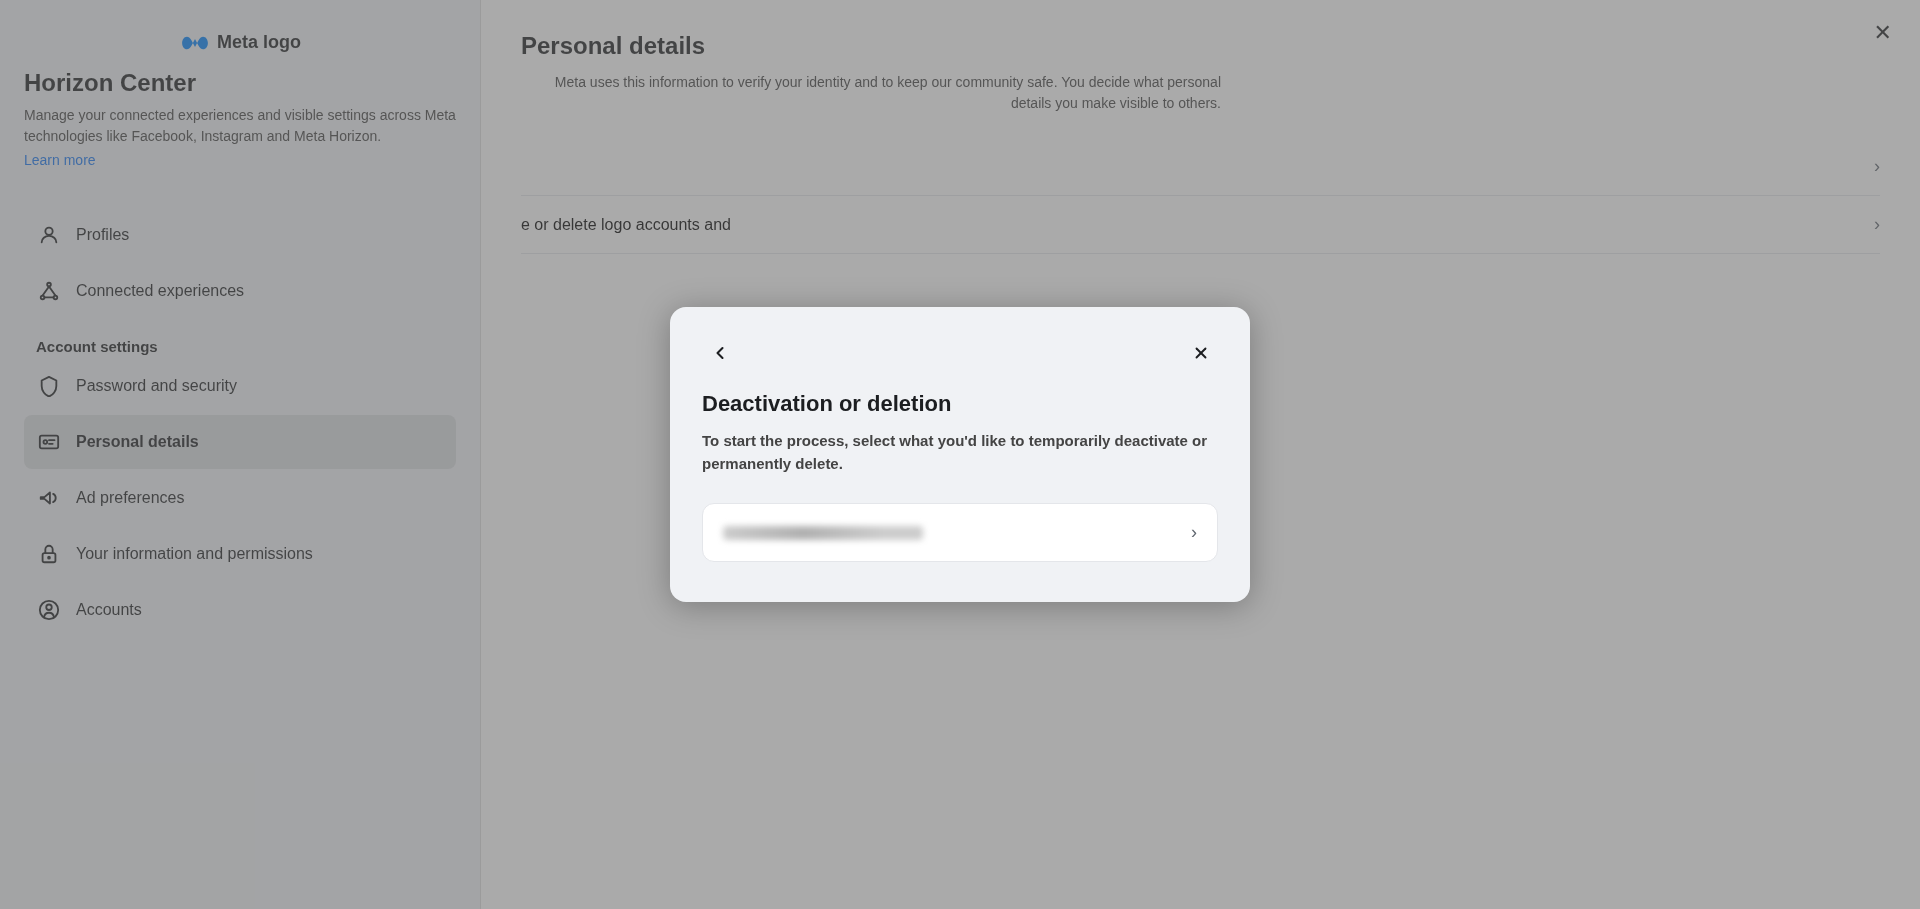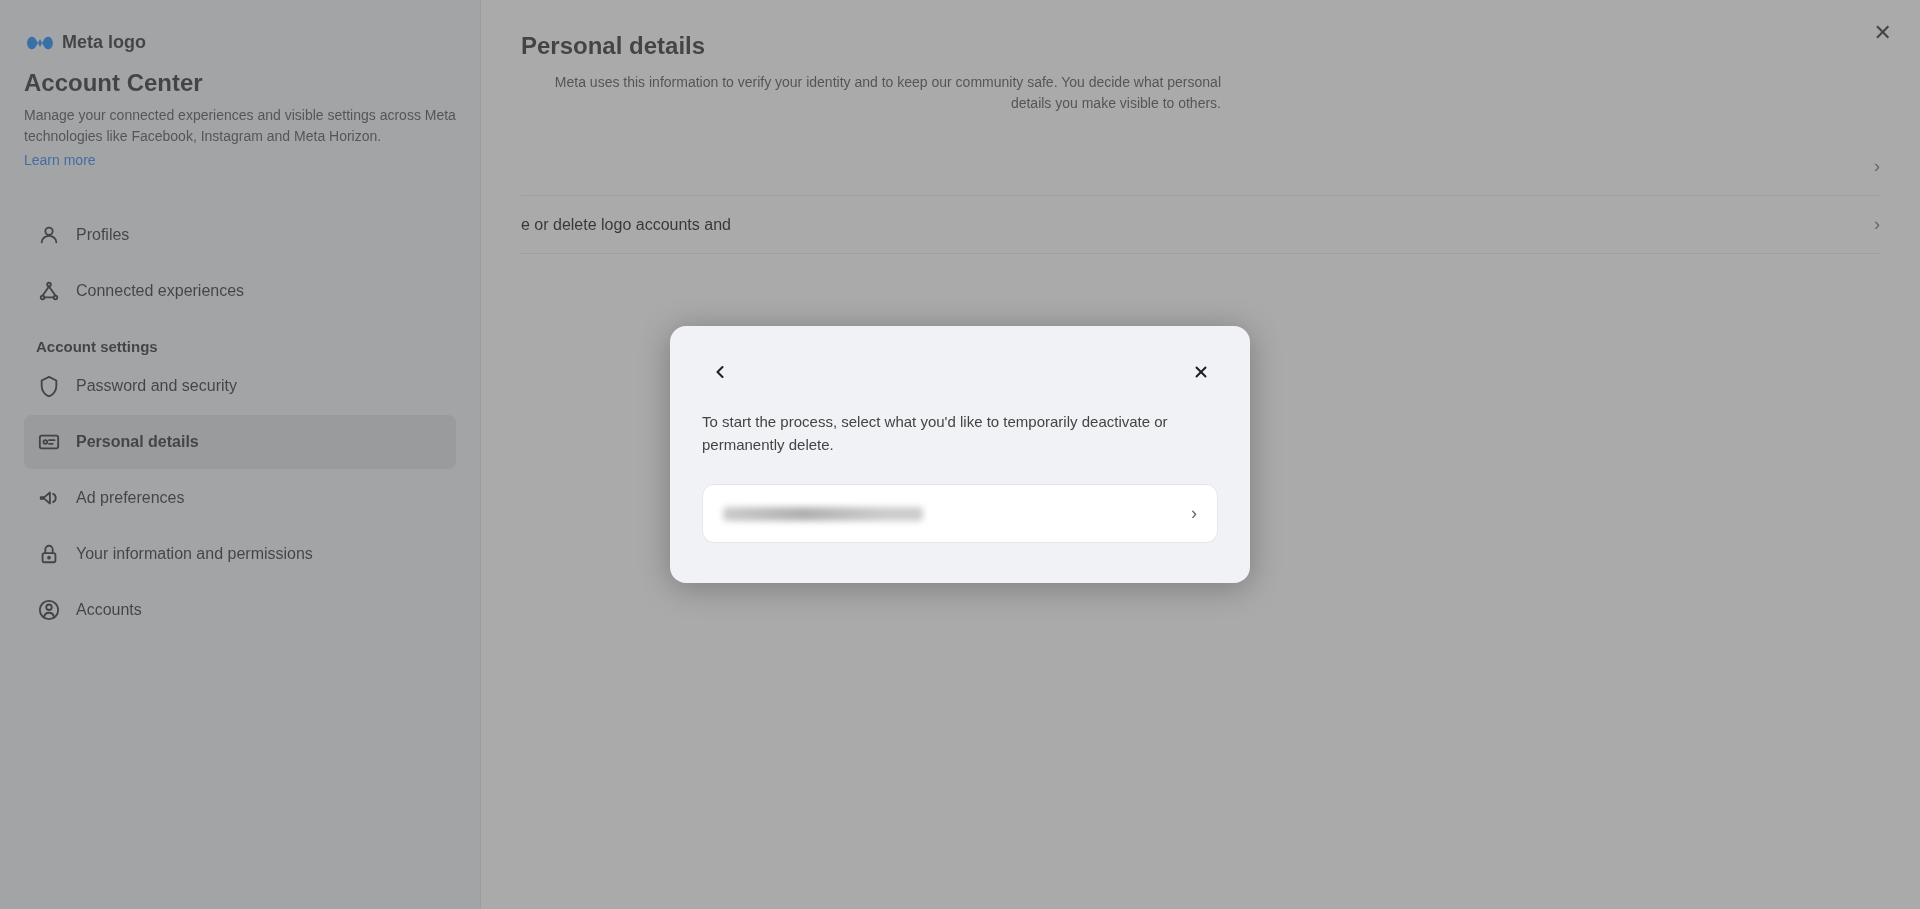--- a/index.html
+++ b/index.html
@@ -35,20 +35,21 @@
       background: #f0f2f5;
       padding: 32px 24px;
       flex-shrink: 0;
     }
 
     .meta-logo {
       display: flex;
       align-items: center;
       gap: 6px;
       margin-bottom: 16px;
+      justify-content: center;
     }
 
     .meta-logo-icon {
       width: 32px;
       height: 20px;
     }
 
     .accounts-center-title {
       font-size: 24px;
       font-weight: 700;
@@ -211,20 +212,21 @@
       font-weight: 700;
       color: #1c1e21;
       margin-bottom: 12px;
     }
 
     .modal-desc {
       font-size: 15px;
       color: #444;
       line-height: 1.55;
       margin-bottom: 28px;
+      font-weight: bold;
     }
 
     .modal-option {
       background: #fff;
       border-radius: 12px;
       padding: 18px 20px;
       display: flex;
       align-items: center;
       justify-content: space-between;
       cursor: pointer;
@@ -253,21 +255,21 @@
 <div class="page-bg">
 
   <div class="sidebar">
     <div class="meta-logo">
       <svg class="meta-logo-icon" viewBox="0 0 60 38" fill="none" xmlns="http://www.w3.org/2000/svg">
         <path d="M5.5 19C5.5 12.5 9.5 7 14.5 7C18.2 7 21.3 9.8 23.5 14.2L30 26.5L36.5 14.2C38.7 9.8 41.8 7 45.5 7C50.5 7 54.5 12.5 54.5 19C54.5 25.5 50.5 31 45.5 31C41.8 31 38.7 28.2 36.5 23.8L30 11.5L23.5 23.8C21.3 28.2 18.2 31 14.5 31C9.5 31 5.5 25.5 5.5 19Z" fill="#0082FB"></path>
         <path d="M30 11.5L23.5 23.8C21.3 28.2 18.2 31 14.5 31" stroke="#0082FB" stroke-width="0"></path>
       </svg>
       <span style="font-size:18px;font-weight:700;color:#1c1e21;">Meta logo</span>
     </div>
-    <div class="accounts-center-title">Account Center</div>
+    <div class="accounts-center-title">Horizon Center</div>
     <div class="accounts-center-desc">Manage your connected experiences and visible settings across Meta technologies like Facebook, Instagram and Meta Horizon.</div>
     <a href="#" class="learn-more">Learn more</a>
 
     <div class="sidebar-nav">
 
       <div class="sidebar-item">
         <span class="item-icon">
           <svg width="22" height="22" viewBox="0 0 24 24" fill="none" stroke="#1c1e21" stroke-width="2" stroke-linecap="round" stroke-linejoin="round">
             <circle cx="12" cy="8" r="4"></circle>
             <path d="M4 20c0-4 3.6-7 8-7s8 3 8 7"></path>
@@ -373,19 +375,20 @@
           <polyline points="15 18 9 12 15 6"></polyline>
         </svg>
       </button>
       <button class="modal-close-btn">
         <svg width="18" height="18" viewBox="0 0 24 24" fill="none" stroke="#1c1e21" stroke-width="2.5" stroke-linecap="round" stroke-linejoin="round">
           <line x1="18" y1="6" x2="6" y2="18"></line>
           <line x1="6" y1="6" x2="18" y2="18"></line>
         </svg>
       </button>
     </div>
+    <div class="modal-title">Deactivation or deletion</div>
     <div class="modal-desc">To start the process, select what you'd like to temporarily deactivate or permanently delete.</div>
     <div class="modal-option">
       <div class="option-blurred"></div>
       <span class="option-chevron">›</span>
     </div>
   </div>
 </div>
 
 </body></html>

